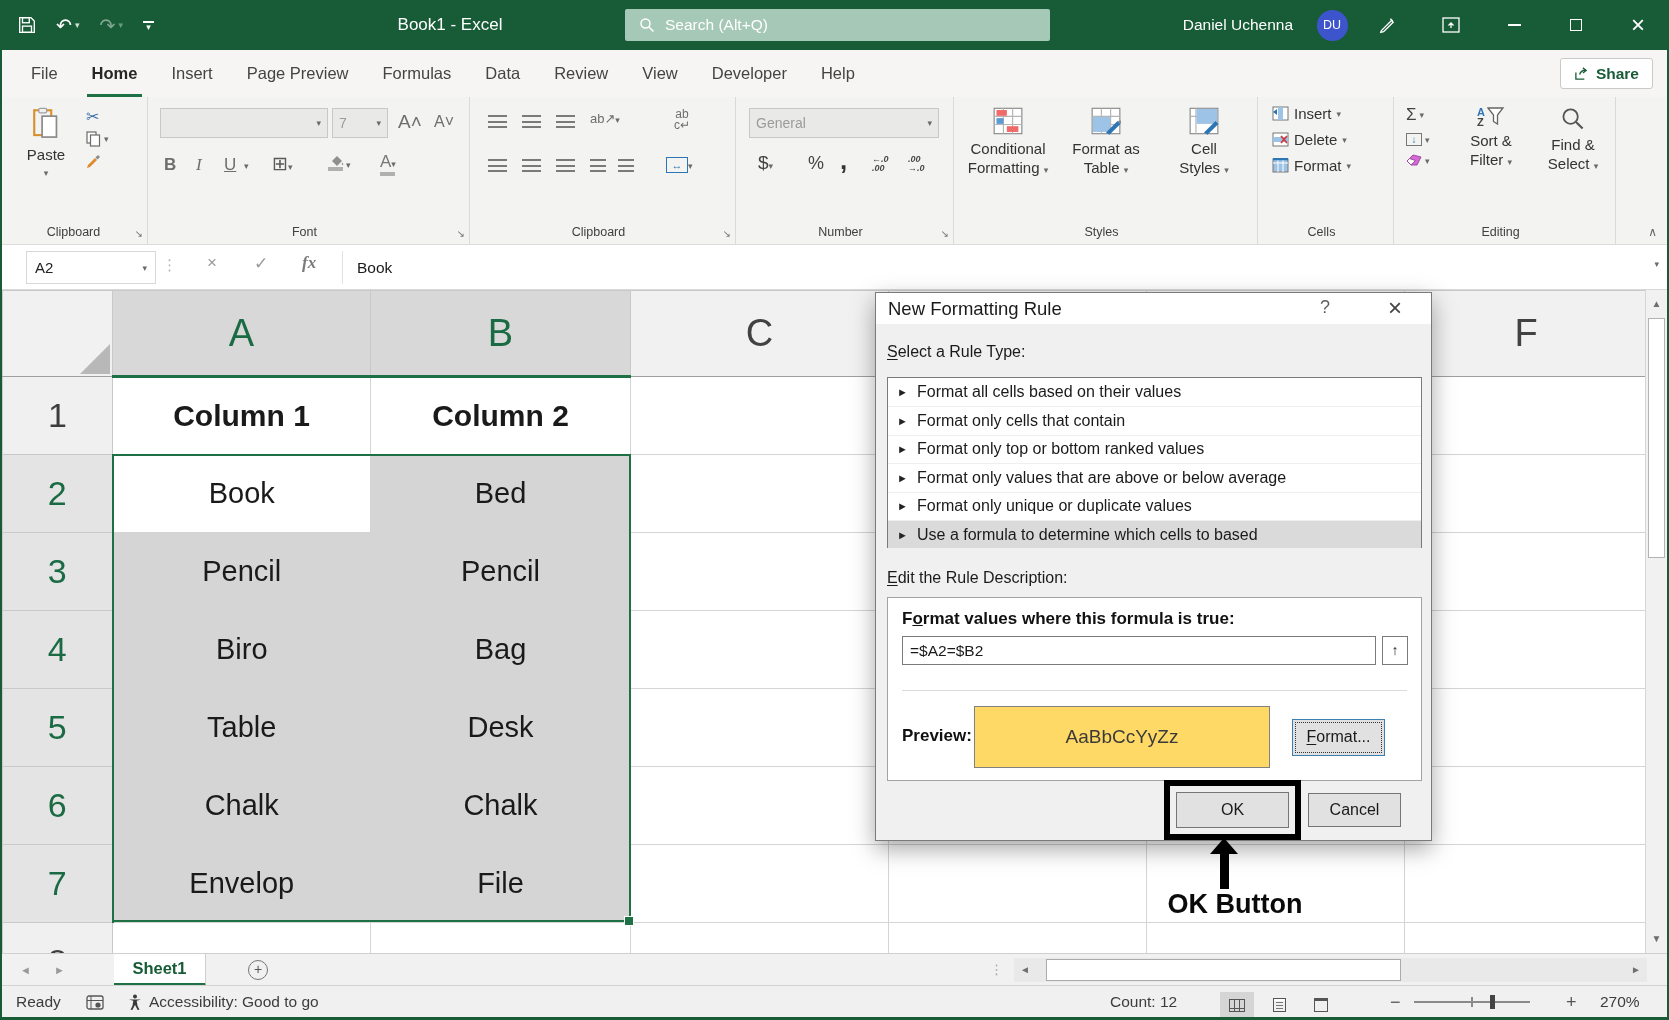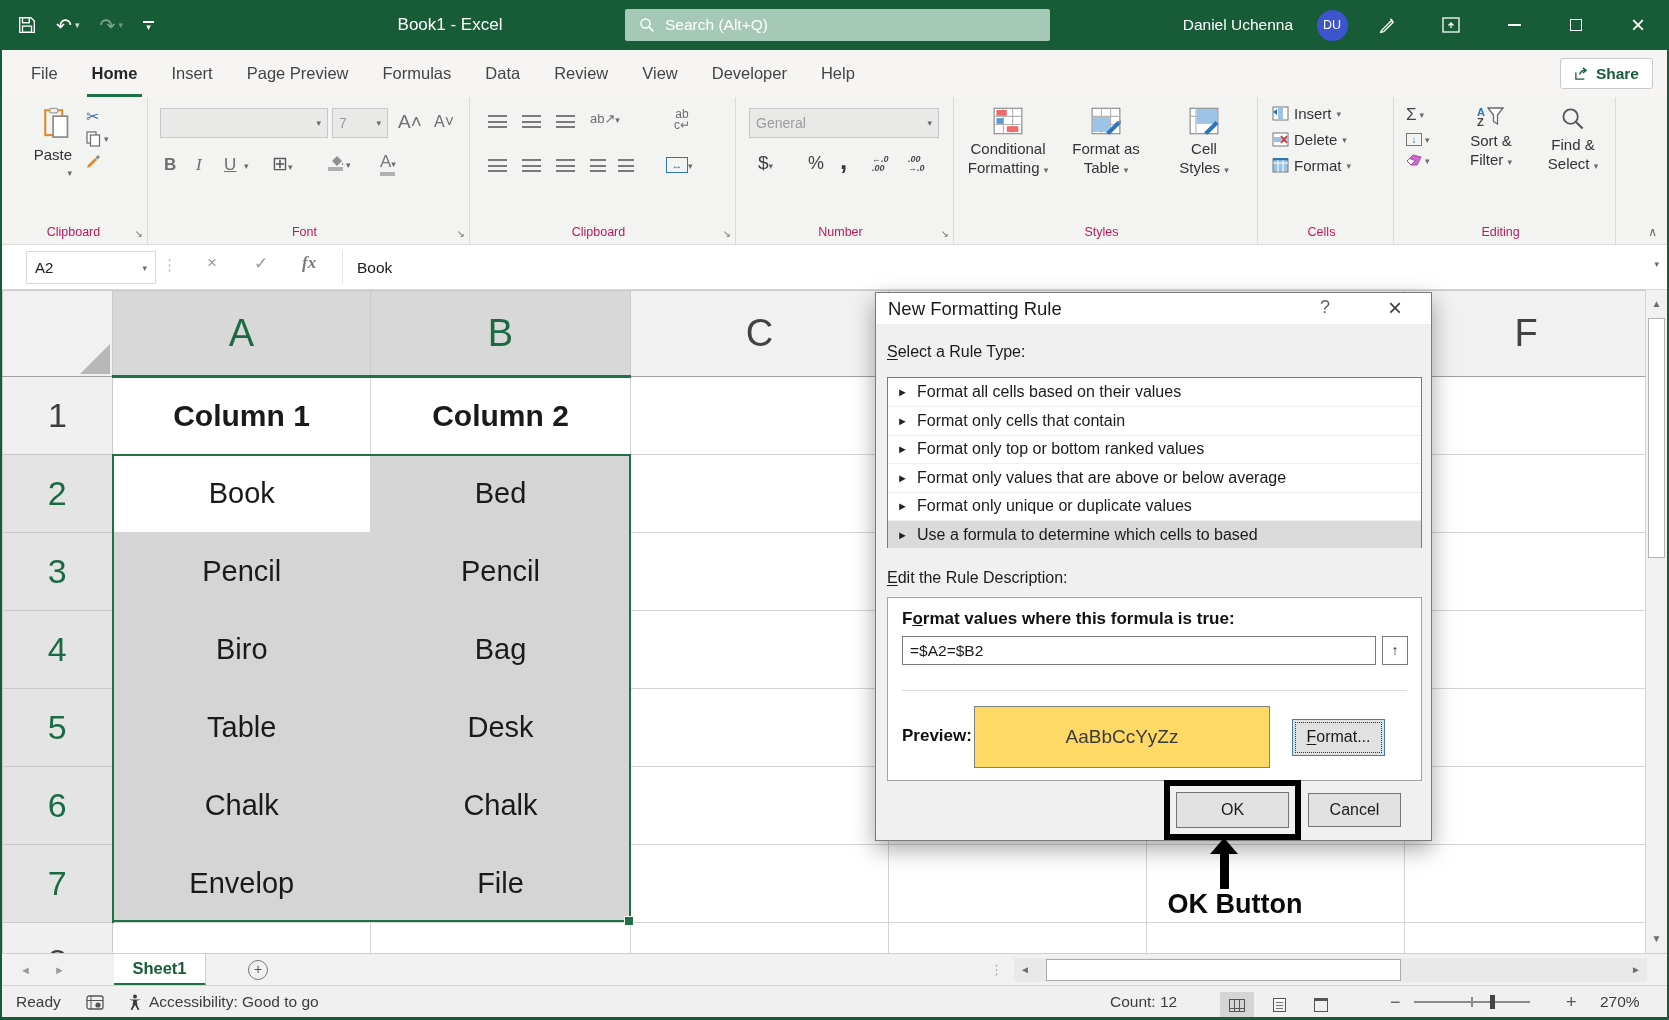--- a/index.html
+++ b/index.html
@@ -32,21 +32,21 @@
   
   #tabsrow { position:absolute; left:2px; top:50px; width:1665px; height:47px; background:#f6f5f4; display:flex; align-items:stretch; padding-left:12px; }
   .rtab { padding:0 17px; line-height:47px; font-size:16.5px; color:#444; position:relative; }
   .rtab.active { font-weight:700; color:#262626; }
   .rtab.active::after { content:""; position:absolute; left:12px; right:12px; bottom:0; height:3px; background:#1E7145; }
   #shareBtn { position:absolute; right:14px; top:8px; height:31px; padding:0 13px; border:1px solid #c9c9c9; border-radius:3px; background:#fff; color:#185C37; font-size:15.5px; font-weight:600; display:flex; align-items:center; gap:7px; }
 
   
   #ribbon { position:absolute; left:2px; top:97px; width:1665px; height:148px; background:#f3f3f2; border-bottom:1px solid #dcdcdc; font-size:15px; }
   .grp { position:absolute; top:0; height:147px; border-right:1px solid #dadada; }
-  .glabel { position:absolute; bottom:5px; left:0; right:8px; text-align:center; font-size:12.5px; color:#be185d; }
+  .glabel { position:absolute; bottom:5px; left:0; right:8px; text-align:center; font-size:12.5px; color:#404040; }
   .launcher { position:absolute; bottom:5px; right:4px; font-size:10px; color:#777; }
   .collapse { position:absolute; right:10px; bottom:5px; font-size:12px; color:#666; }
   .bigbtn { display:flex; flex-direction:column; align-items:center; justify-content:flex-start; gap:4px; padding-top:8px; }
   .biglbl { font-size:15px; color:#333; line-height:19px; text-align:center; }
   .mini { display:flex; align-items:center; gap:3px; font-size:15px; color:#555; }
   .combo { background:#e9e9e8; border:1px solid #c8c8c8; color:#9b9b9b; display:flex; align-items:center; font-size:14px; padding:0 6px; }
   .combo .dd { margin-left:auto; }
   .li { display:inline-block; width:19px; height:13px; background:repeating-linear-gradient(to bottom,#7a7a7a 0 2px,transparent 2px 5.5px); }
   .glyphbtn { color:#6e6e6e; font-size:17px; }
   .ubar { display:inline-block; width:15px; border-top:4px solid #b0b0b0; }
@@ -222,21 +222,21 @@
         <path d="M6 9c1-3 3-4.5 6-4.5" fill="none" stroke="#185C37" stroke-width="1.4"></path>
         <path d="M9.5 2 13 4.8 9.5 7.5" fill="none" stroke="#185C37" stroke-width="1.4"></path>
       </svg>
     <span>Share</span>
   </div>
 </div>
 
 <div id="ribbon">
 
   <div class="grp" style="left:6px;width:140px;">
-    <div class="bigbtn" style="position:absolute;left:12px;top:2px;width:52px;align-items:flex-end;">
+    <div class="bigbtn" style="position:absolute;left:12px;top:2px;width:52px;">
       <svg width="30" height="34" viewBox="0 0 22 26">
           <rect x="2" y="2.5" width="13" height="19" fill="none" stroke="#d78f2c" stroke-width="1.6"></rect>
           <rect x="5.5" y="1" width="6" height="3.5" rx="1" fill="#f0f0f0" stroke="#a0a0a0"></rect>
           <rect x="8" y="7" width="11" height="16" fill="#fff" stroke="#8a8a8a" stroke-width="1.3"></rect>
         </svg>
       <span class="biglbl">Paste</span>
       <span class="dd">▾</span>
     </div>
     <div class="stk" style="left:78px;top:10px;">
       <span class="mini">

